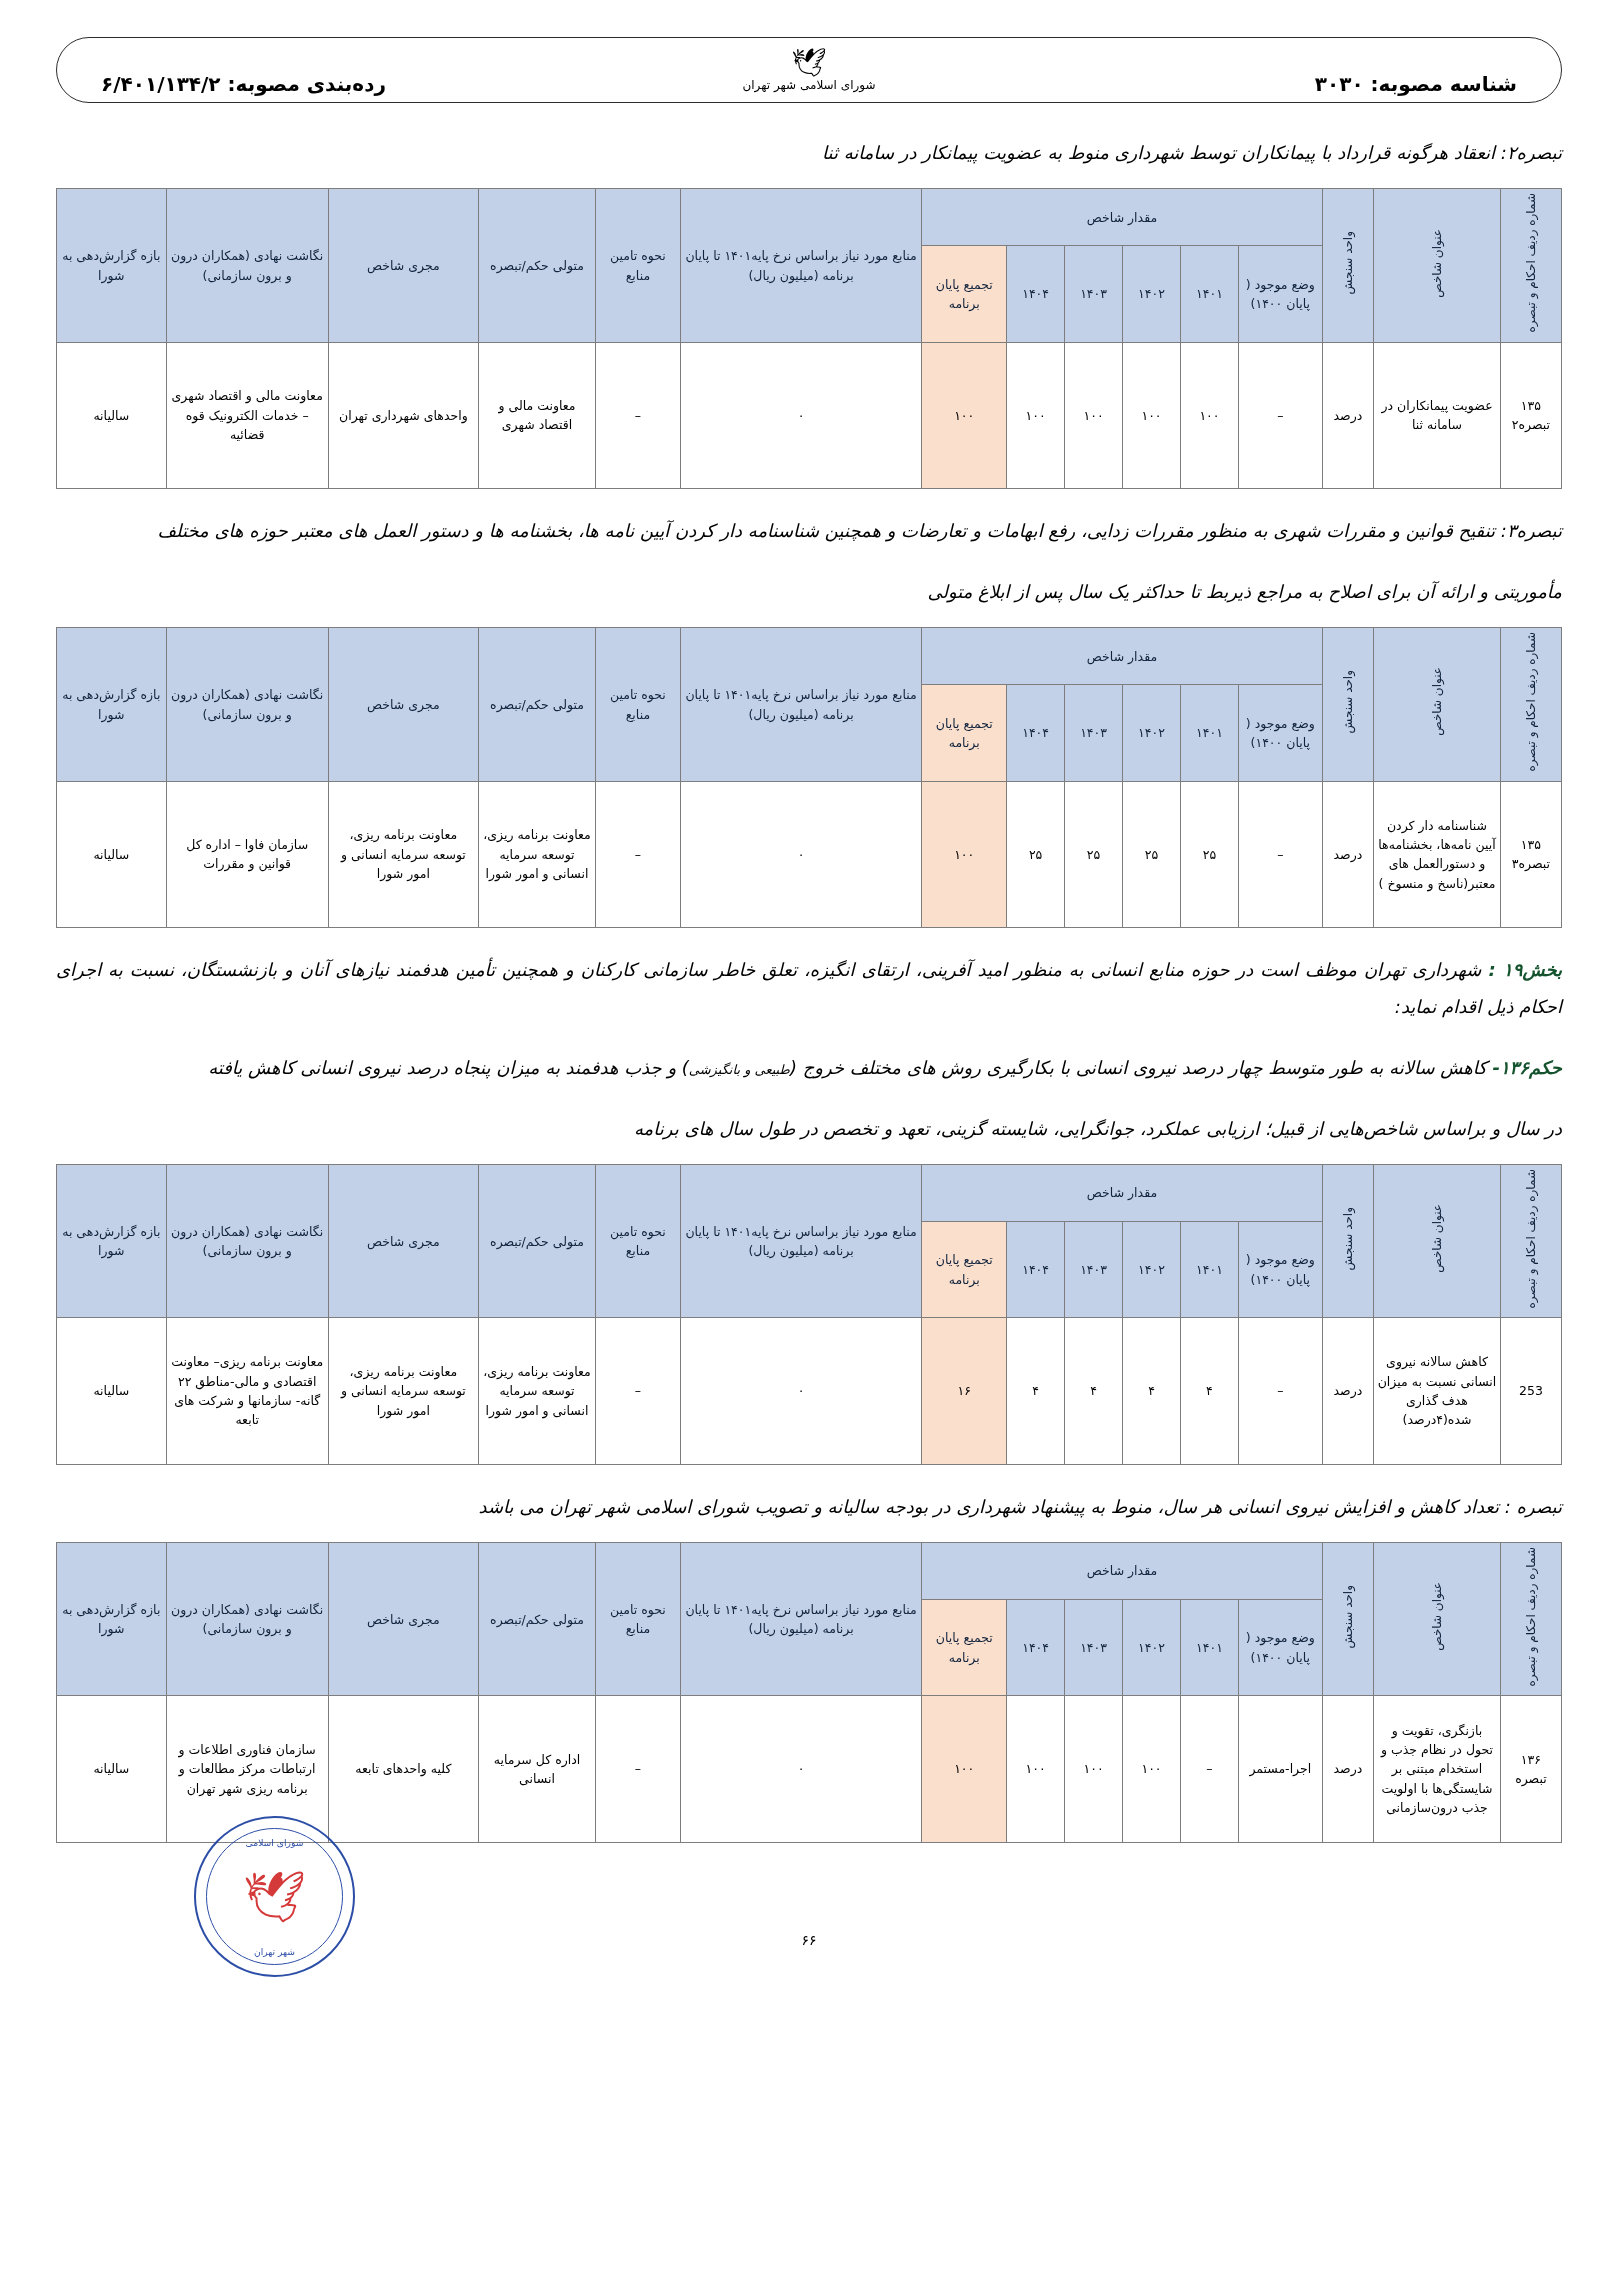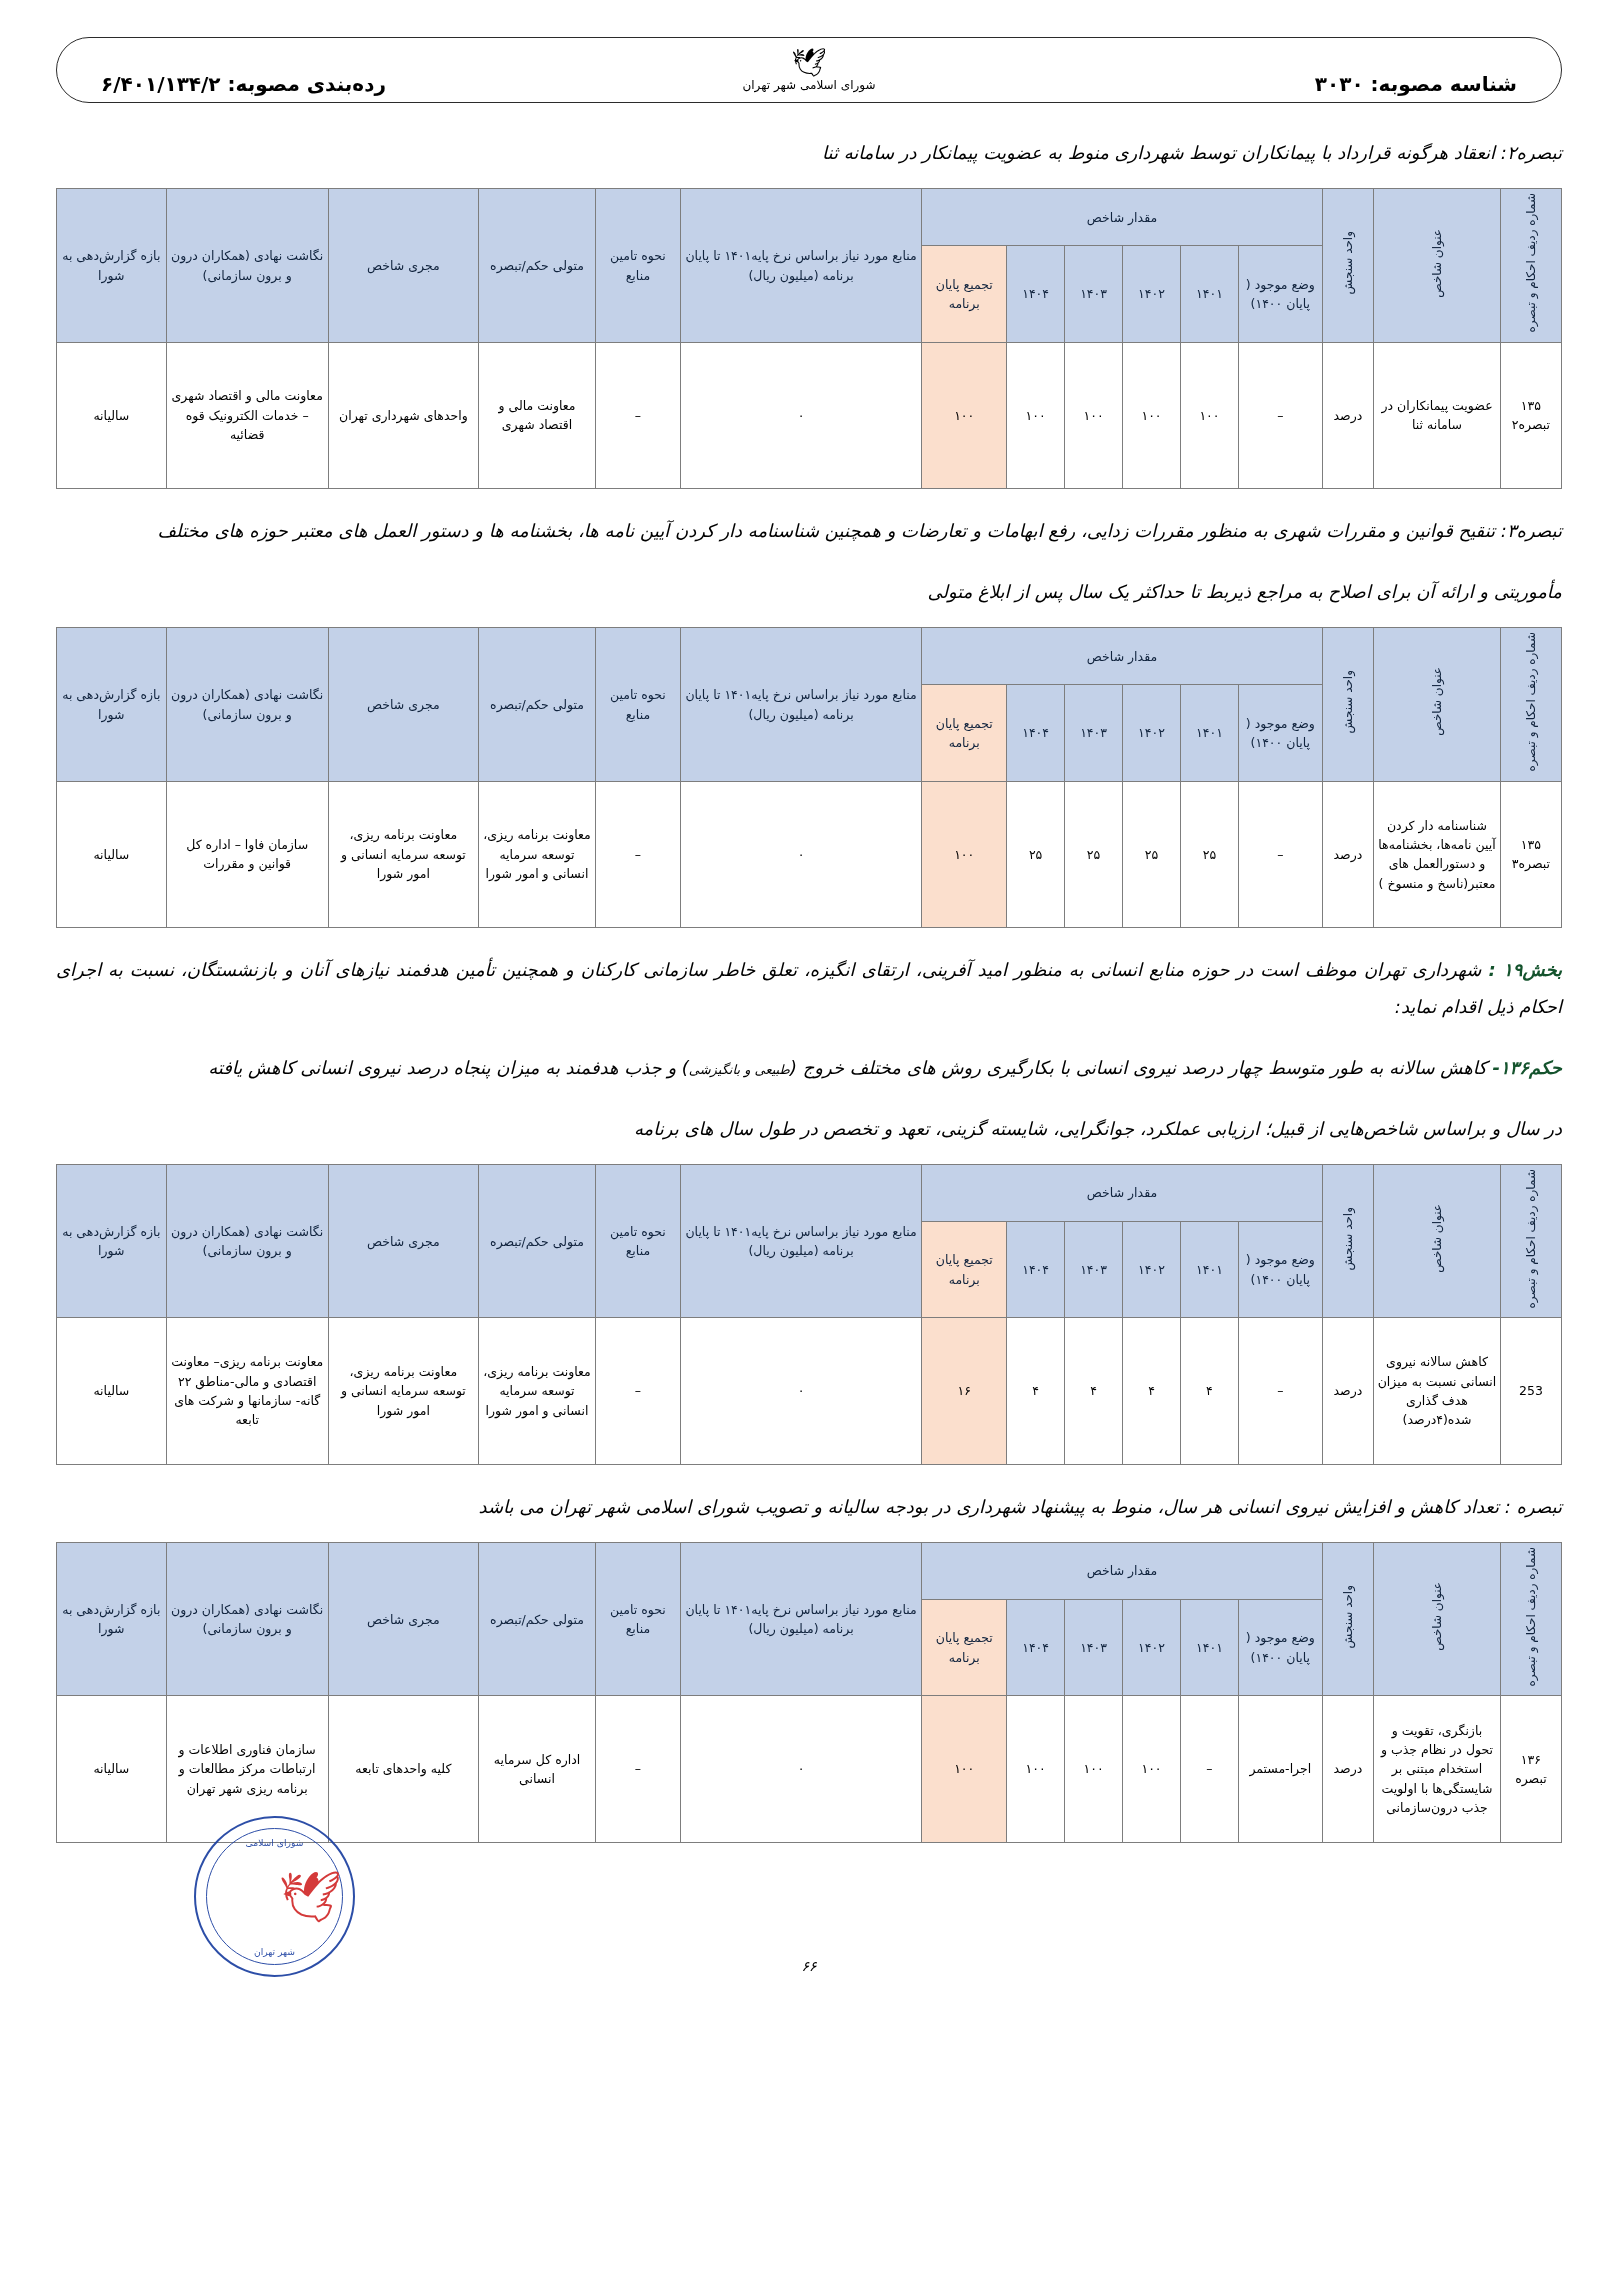--- a/index.html
+++ b/index.html
@@ -135,24 +135,23 @@
   col.c-report { width: 102px; }
 
   
   .footer {
     position: relative;
     height: 166px;
   }
   .page-number {
     position: absolute;
     left: 50%;
-    bottom: 40px;
+    bottom: 66px;
     transform: translateX(-50%);
     font-size: 14px;
-    font-style: italic;
   }
   .stamp {
     position: absolute;
     left: 138px;
     bottom: 37px;
     width: 157px;
     height: 157px;
     border: 2.8px solid #1b3fa0;
     border-radius: 50%;
     color: #1b3fa0;
@@ -162,21 +161,21 @@
     opacity: .92;
   }
   .stamp .inner {
     width: 135px;
     height: 135px;
     border: 1.8px solid #1b3fa0;
     border-radius: 50%;
     position: relative;
     display: flex;
     align-items: center;
-    justify-content: flex-start;
+    justify-content: center;
   }
   .stamp .bird {
     font-size: 50px;
     line-height: 1;
     color: #d12a2a;
   }
   .stamp .ring-text {
     position: absolute;
     top: 7.4px;
     width: 100%;

